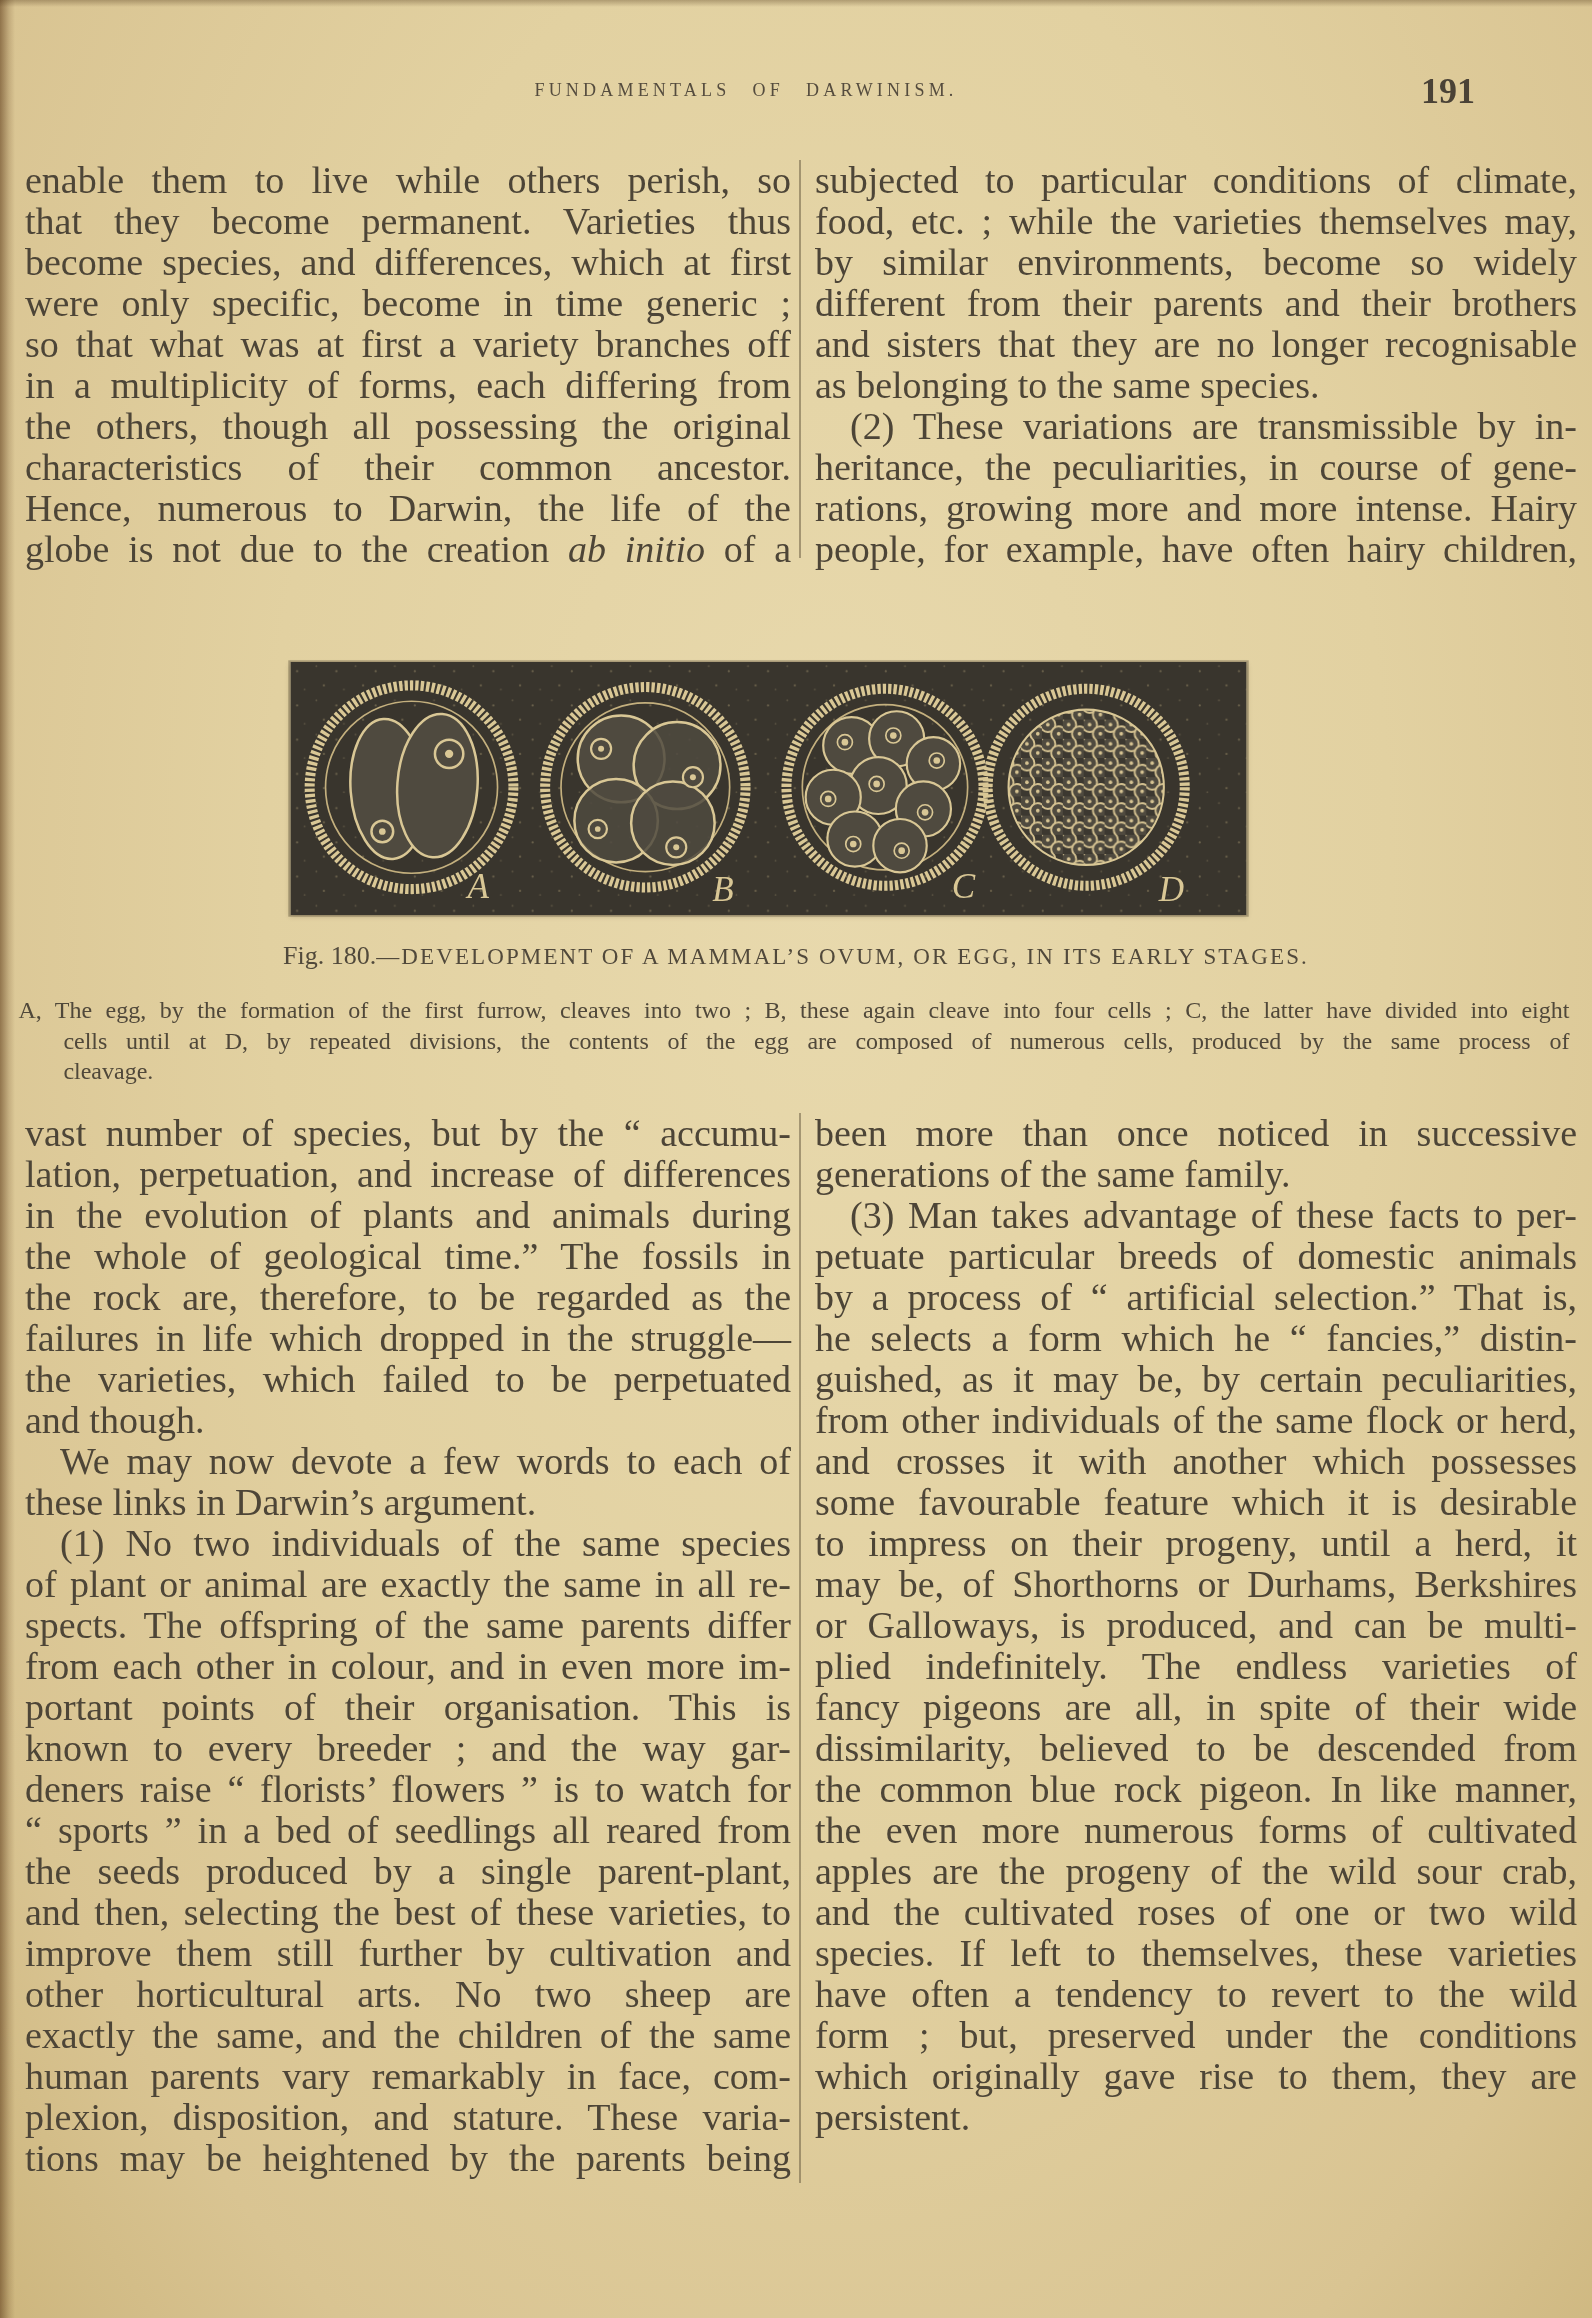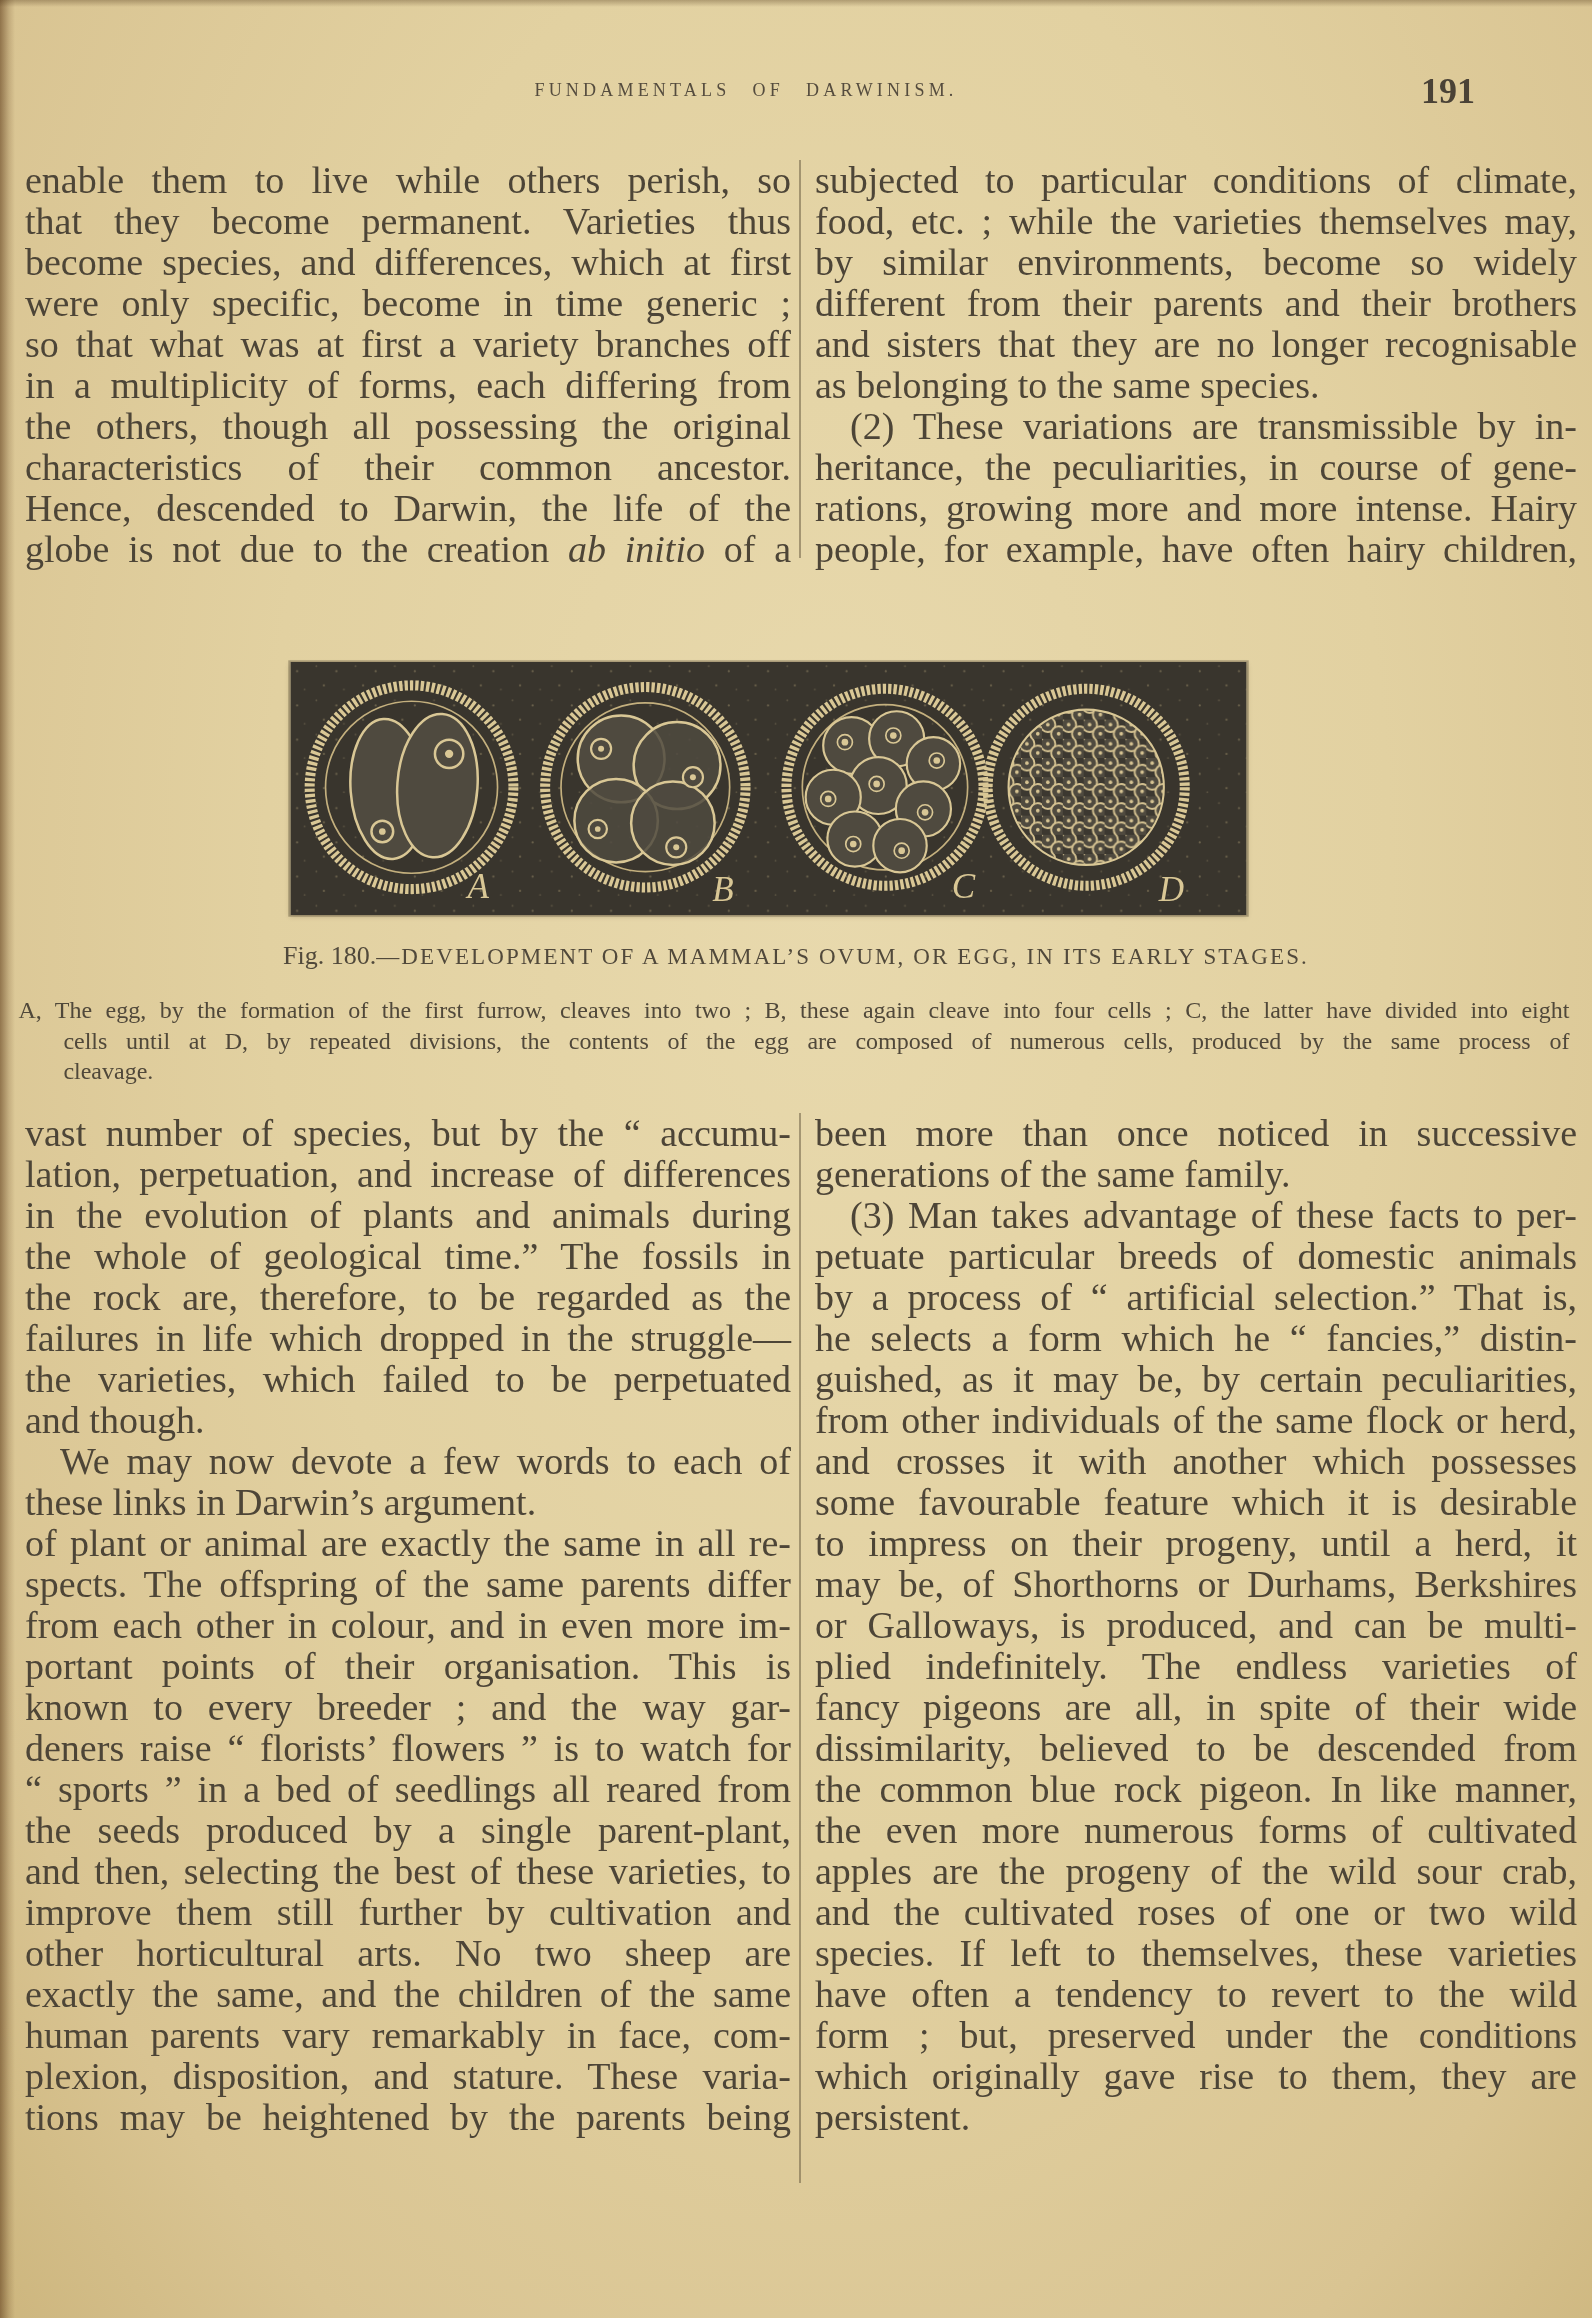--- a/index.html
+++ b/index.html
@@ -55,21 +55,21 @@
 
 <div class="tcol col-tl">
     <div class="tline">enable them to live while others perish, so</div>
     <div class="tline">that they become permanent.  Varieties thus</div>
     <div class="tline">become species, and differences, which at first</div>
     <div class="tline">were only specific, become in time generic ;</div>
     <div class="tline">so that what was at first a variety branches off</div>
     <div class="tline">in a multiplicity of forms, each differing from</div>
     <div class="tline">the others, though all possessing the original</div>
     <div class="tline">characteristics of their common ancestor.</div>
-    <div class="tline">Hence, descended to Darwin, the life of the</div>
+    <div class="tline">Hence, numerous to Darwin, the life of the</div>
     <div class="tline">globe is not due to the creation <i>ab initio</i> of a</div>
   </div>
 <div class="tcol col-tr">
     <div class="tline">subjected to particular conditions of climate,</div>
     <div class="tline">food, etc. ; while the varieties themselves may,</div>
     <div class="tline">by similar environments, become so widely</div>
     <div class="tline">different from their parents and their brothers</div>
     <div class="tline">and sisters that they are no longer recognisable</div>
     <div class="tline pe">as belonging to the same species.</div>
     <div class="tline pi">(2) These variations are transmissible by in-</div>
@@ -186,20 +186,21 @@
     <div class="tline">vast number of species, but by the “ accumu-</div>
     <div class="tline">lation, perpetuation, and increase of differences</div>
     <div class="tline">in the evolution of plants and animals during</div>
     <div class="tline">the whole of geological time.”   The fossils in</div>
     <div class="tline">the rock are, therefore, to be regarded as the</div>
     <div class="tline">failures in life which dropped in the struggle—</div>
     <div class="tline">the varieties, which failed to be perpetuated</div>
     <div class="tline pe">and though.</div>
     <div class="tline pi">We may now devote a few words to each of</div>
     <div class="tline pe">these links in Darwin’s argument.</div>
+    <div class="tline pi">(1) No two individuals of the same species</div>
     <div class="tline">of plant or animal are exactly the same in all re-</div>
     <div class="tline">spects.  The offspring of the same parents differ</div>
     <div class="tline">from each other in colour, and in even more im-</div>
     <div class="tline">portant points of their organisation.   This is</div>
     <div class="tline">known to every breeder ;  and the way gar-</div>
     <div class="tline">deners raise “ florists’ flowers ” is to watch for</div>
     <div class="tline">“ sports ” in a bed of seedlings all reared from</div>
     <div class="tline">the seeds produced by a single parent-plant,</div>
     <div class="tline">and then, selecting the best of these varieties, to</div>
     <div class="tline">improve them still further by cultivation and</div>

